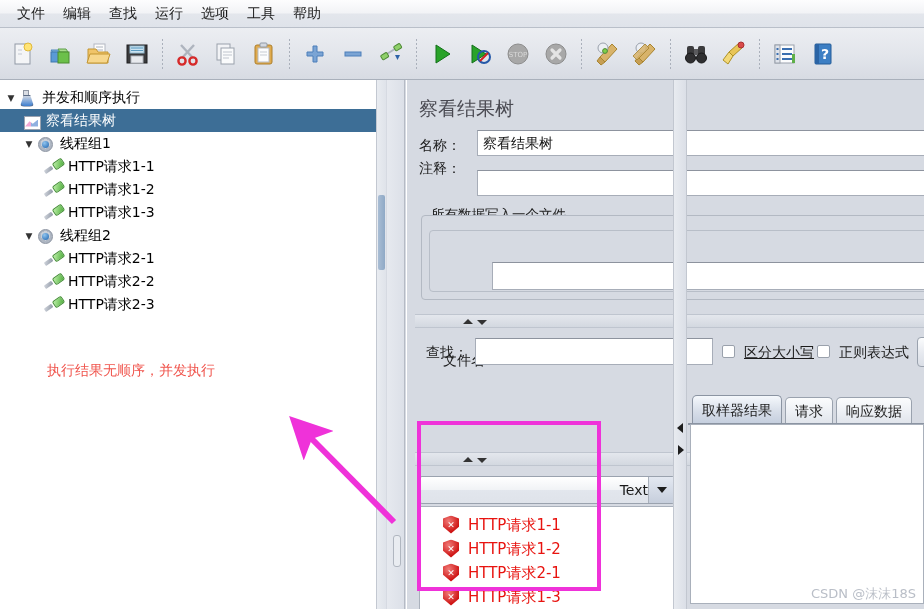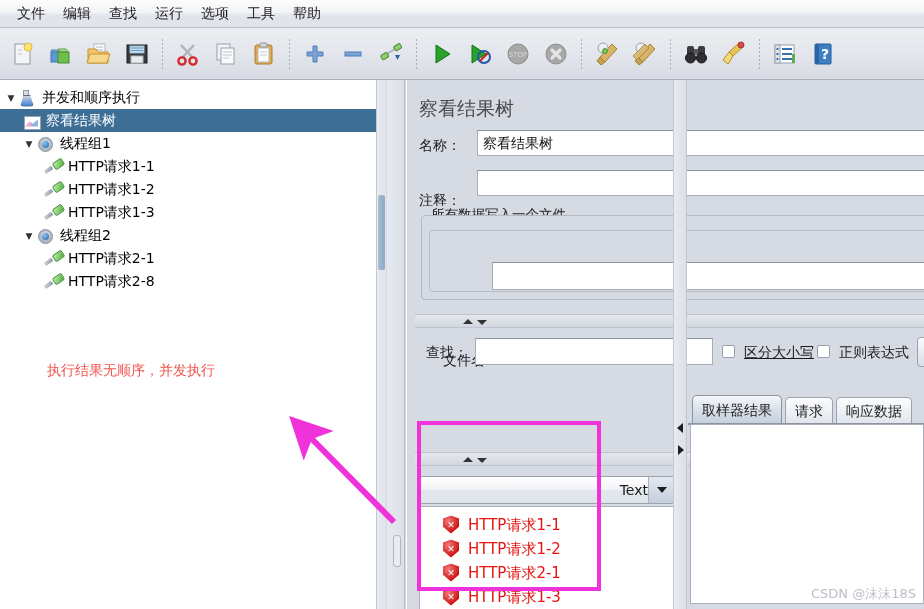--- a/index.html
+++ b/index.html
@@ -480,21 +480,25 @@
         <span class="ticon ic-threadgroup"></span>
         <span class="tlabel">线程组2</span>
       </div>
 
       <div class="trow" style="padding-left:44px">
         <span class="ticon ic-http"></span>
         <span class="tlabel">HTTP请求2-1</span>
       </div>
       <div class="trow" style="padding-left:44px">
         <span class="ticon ic-http"></span>
-        <span class="tlabel">HTTP请求2-8</span>
+        <span class="tlabel">HTTP请求2-2</span>
+      </div>
+      <div class="trow" style="padding-left:44px">
+        <span class="ticon ic-http"></span>
+        <span class="tlabel">HTTP请求2-3</span>
       </div>
 
     </div>
   </div>
 
   <div class="note-red">执行结果无顺序，并发执行</div>
 
   <div class="tree-scroll">
     <div class="tree-thumb"></div>
   </div>
@@ -503,21 +507,21 @@
     <div class="splitter-grip"></div>
   </div>
 
   <div class="right-pane">
 
     <div class="panel-title">察看结果树</div>
 
     <div class="fld-label" style="left:12px;top:57px;">名称：</div>
     <div class="txtbox" style="left:70px;top:50px;width:470px;height:26px;">察看结果树</div>
 
-    <div class="fld-label" style="left:12px;top:112px;">注释：</div>
+    <div class="fld-label" style="left:12px;top:80px;">注释：</div>
     <div class="txtbox" style="left:70px;top:90px;width:470px;height:26px;"></div>
 
     <div class="group-caption" style="left:20px;top:126px;">所有数据写入一个文件</div>
     <div class="groupbox" style="left:14px;top:135px;width:520px;height:85px;"></div>
     <div class="inner-box" style="left:22px;top:150px;width:508px;height:62px;"></div>
     <div class="fld-label" style="left:36px;top:272px;">文件名</div>
     <div class="txtbox" style="left:85px;top:182px;width:440px;height:28px;"></div>
 
     <div class="spin-strip" style="left:8px;top:234px;width:512px;">
       <div class="tri tri-up" style="left:48px;top:4px;"></div>

